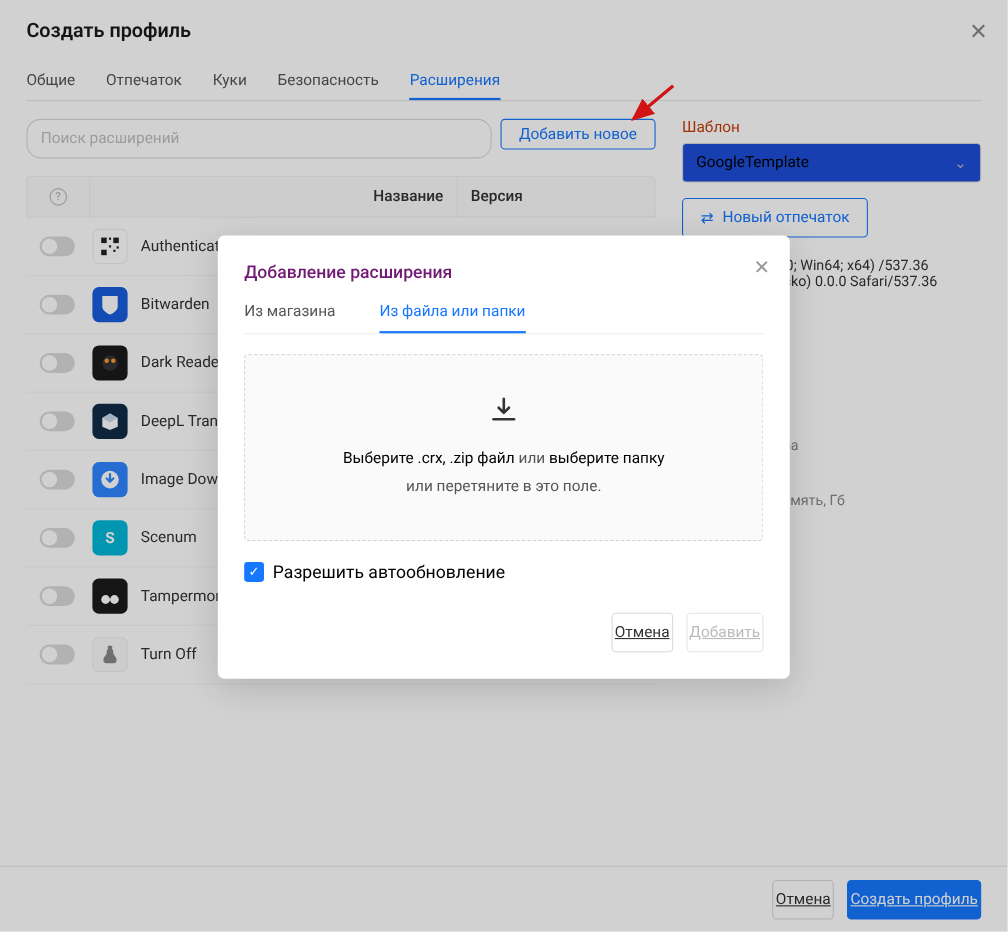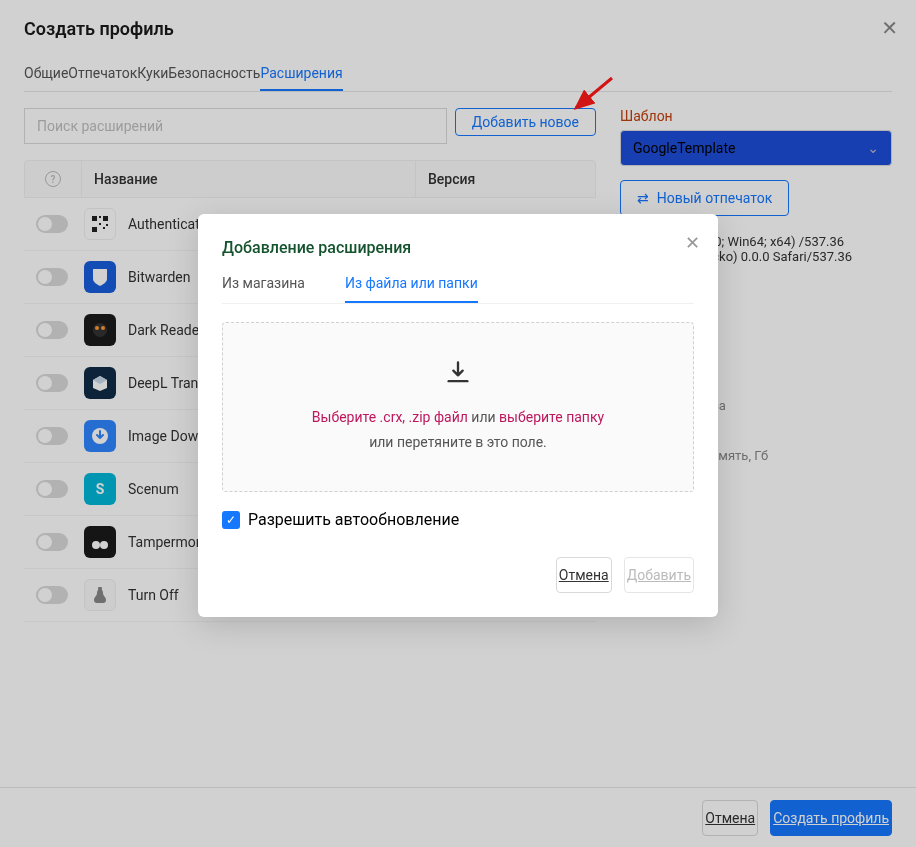--- a/index.html
+++ b/index.html
@@ -1,62 +1,62 @@
 <!DOCTYPE html>
 <html><head>
 <meta charset="utf-8">
 <style>
 * { margin:0; padding:0; box-sizing:border-box; font-family:-apple-system,BlinkMacSystemFont,"Segoe UI",Roboto,sans-serif; }
 body { width:916px; height:847px; position:relative; background:#fff; overflow:hidden; }
 .page { width:100%; height:100%; position:relative; }
 .header { padding:18px 24px 0; }
 .title { font-size:18px; font-weight:600; color:#1a1a1a; margin-bottom:18px; }
 .close-x { position:absolute; top:16px; right:18px; font-size:20px; color:#888; cursor:pointer; }
-.tabs { display:flex; border-bottom:1px solid #e5e5e5; }
+.tabs { display:flex; gap:28px; border-bottom:1px solid #e5e5e5; }
 .tab { padding:8px 0; font-size:14px; color:#555; cursor:pointer; border-bottom:2px solid transparent; }
 .tab.active { color:#1677ff; border-bottom-color:#1677ff; }
 .body { display:flex; padding:16px 24px; gap:24px; height:calc(100% - 140px); }
 .left { flex:1; }
 .search-row { display:flex; gap:8px; margin-bottom:16px; }
-.search { flex:1; height:36px; border:1px solid #d9d9d9; border-radius:0; padding:12px 12px; font-size:14px; background:#fff; }
+.search { flex:1; height:36px; border:1px solid #d9d9d9; border-radius:13px; padding:12px 12px; font-size:14px; background:#fff; }
 .search::placeholder { color:#bfbfbf; }
 .add-btn { height:28px; padding:0 16px; border:1px solid #1677ff; background:#fff; color:#1677ff; border-radius:4px; font-size:14px; cursor:pointer; }
 .table-head { display:flex; background:#fafafa; border:1px solid #f0f0f0; border-radius:4px 4px 0 0; }
 .th { padding:10px 12px; font-size:14px; color:#333; font-weight:500; }
 .th-toggle { width:56px; display:flex; align-items:center; justify-content:center; }
-.th-name { flex:1; border-left:1px solid #f0f0f0; }
+.th-name { flex:1; border-left:1px solid #f0f0f0;text-align:right; }
 .th-ver { width:180px; border-left:1px solid #f0f0f0; }
 .help-circle { width:16px; height:16px; border:1px solid #bbb; border-radius:50%; display:inline-flex; align-items:center; justify-content:center; font-size:10px; color:#bbb; }
 .row { display:flex; align-items:center; padding:10px 12px; border-bottom:1px solid #f5f5f5; }
 .toggle { width:32px; height:18px; background:#d9d9d9; border-radius:9px; position:relative; margin-right:16px; cursor:pointer; }
 .toggle::after { content:""; position:absolute; left:2px; top:2px; width:14px; height:14px; background:#fff; border-radius:50%; }
 .ext-icon { width:32px; height:32px; border-radius:6px; margin-right:12px; display:flex; align-items:center; justify-content:center; font-size:16px; font-weight:700; color:#fff; }
 .ext-name { font-size:14px; color:#333; }
 .right { width:272px; }
 .label { font-size:14px; color:#c2410c; margin-bottom:6px; }
 .select { width:100%; height:36px; border:1px solid #d9d9d9; border-radius:4px; padding:0 12px; font-size:14px; display:flex; align-items:center; justify-content:space-between; background:#1d4ed8; }
 .chev { color:#bbb; }
 .fp-btn { margin-top:14px; height:36px; padding:0 16px; border:1px solid #1677ff; color:#1677ff; background:#fff; border-radius:4px; font-size:14px; cursor:pointer; display:inline-flex; gap:8px; align-items:center; }
 .param { margin-top:18px; font-size:13px; }
 .param-label { color:#888; margin-bottom:2px; }
 .param-value { color:#333; word-wrap:break-word; }
 .footer { position:absolute; bottom:0; left:0; right:0; height:60px; border-top:1px solid #e5e5e5; display:flex; justify-content:flex-end; align-items:center; gap:12px; padding:0 24px; background:#fff; }
 .btn { height:36px; padding:0 2px; border-radius:4px; font-size:14px; cursor:pointer; border:1px solid #d9d9d9; background:#fff; color:#333;text-decoration:underline; }
 .btn.primary { background:#1677ff; border-color:#1677ff; color:#fff; }
 .overlay { position:absolute; inset:0; background:rgba(0,0,0,0.18); display:flex; align-items:flex-start; justify-content:center; padding-top:214px; }
 .modal { width:520px; background:#fff; border-radius:6px; box-shadow:0 8px 32px rgba(0,0,0,0.15); padding:24px; position:relative; }
-.modal-title { font-size:16px; font-weight:500; color:#14532d; margin-bottom:18px; }
+.modal-title { font-size:16px; font-weight:500; color:#701a75; margin-bottom:18px; }
 .modal-close { position:absolute; top:18px; right:18px; font-size:18px; color:#999; cursor:pointer; }
 .modal-tabs { display:flex; gap:40px; border-bottom:1px solid #f0f0f0; margin-bottom:18px; }
 .modal-tab { padding:0 0 10px; font-size:14px; color:#555; cursor:pointer; border-bottom:2px solid transparent; }
 .modal-tab.active { color:#1677ff; border-bottom-color:#1677ff; }
 .dropzone { border:1px dashed #d0d0d0; border-radius:4px; padding:36px 20px; text-align:center; background:#fafafa; }
 .dl-icon { margin:0 auto 18px; width:28px; height:28px; }
 .dz-text { font-size:14px; color:#555; line-height:1.8; }
-.dz-text .link { color:#be185d; cursor:pointer; }
+.dz-text .link { color:#000000; cursor:pointer; }
 .check-row { display:flex; align-items:center; gap:8px; margin-top:18px; }
 .checkbox { width:18px; height:18px; background:#1677ff; border-radius:3px; display:flex; align-items:center; justify-content:center; color:#fff; font-size:12px; cursor:pointer; }
 .modal-footer { display:flex; justify-content:flex-end; gap:12px; margin-top:28px; }
 .btn.disabled { color:#bbb; border-color:#e5e5e5; cursor:not-allowed; }
 .arrow { position:absolute; top:74px; left:570px; pointer-events:none; }
 
 
 .ic-auth { background:#fff; border:1px solid #eee; }
 .ic-auth svg rect { fill:#222; }
 .ic-bitw { background:#175ddc; }

